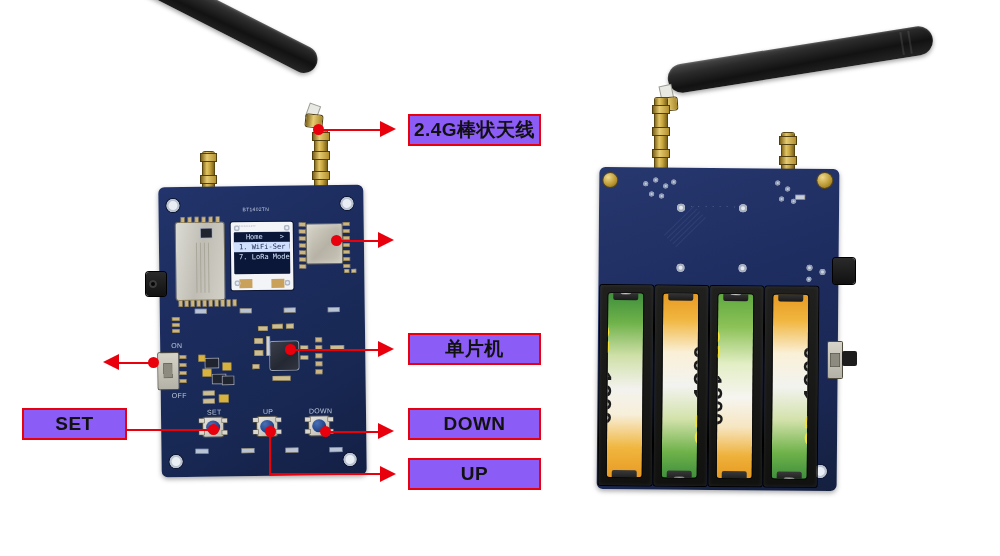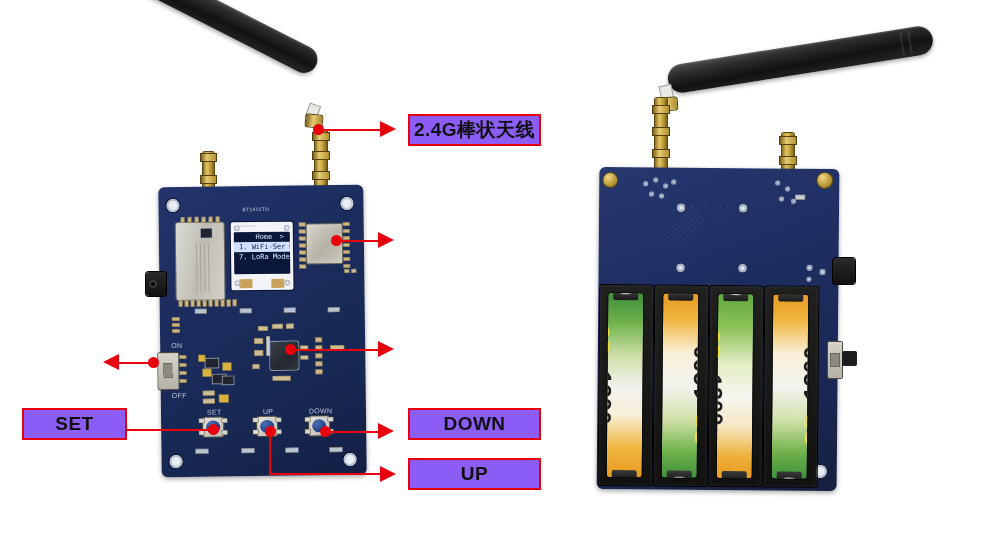--- a/index.html
+++ b/index.html
@@ -37,21 +37,21 @@
   
   .silk{position:absolute;color:#cfd8e8;font-size:6px;font-family:"Liberation Sans",sans-serif;
     letter-spacing:.3px;white-space:nowrap;opacity:.9;}
 
   
   .oled{position:absolute;background:#f2f4f8;border-radius:2px;box-shadow:0 0 0 1px #0c1430;}
   .oled-screen{position:absolute;left:3px;top:10px;right:3px;height:42px;background:#0b1738;
     border-radius:1px;overflow:hidden;}
   .oled-line{font-family:"DejaVu Sans Mono","Liberation Mono",monospace;font-size:7px;color:#d8e6ff;
     line-height:10px;padding-left:5px;white-space:nowrap;}
-  .oled-line.title{text-align:center;padding-left:4px;position:relative;}
+  .oled-line.title{text-align:left;padding-left:12px;position:relative;}
   .oled-line.title .chev{position:absolute;right:6px;top:0;}
   .oled-line.hl{background:#cfe0ff;color:#16224a;}
   .oled-tabs{position:absolute;left:8px;bottom:2px;right:8px;height:9px;}
   .oled-tab{position:absolute;width:13px;height:9px;background:#caa15a;}
 
   
   .shieldcan{position:absolute;background:linear-gradient(135deg,#d7d4c9,#b6b2a5 55%,#c9c5b8);
     box-shadow:0 0 0 1px #6a6657, inset 0 0 6px rgba(255,255,255,.35);border-radius:1px;}
   .wifimod{position:absolute;background:linear-gradient(100deg,#dcdbd4,#bfbdb3 50%,#d2d0c7);
     box-shadow:0 0 0 1px #6d6a5d;border-radius:2px;}
@@ -426,20 +426,23 @@
     <span>2.4G棒状天线</span>
   </div>
 
   <div class="dot" style="left:331px;top:235px;"></div>
   <div class="arrow-line" style="left:338px;top:240px;width:42px;"></div>
   <div class="arrow-head right" style="left:378px;top:232px;"></div>
 
   <div class="dot" style="left:285px;top:344px;"></div>
   <div class="arrow-line" style="left:292px;top:349px;width:88px;"></div>
   <div class="arrow-head right" style="left:378px;top:341px;"></div>
+  <div class="callout cn" style="left:408px;top:333px;width:133px;height:32px;">
+    <span>单片机</span>
+  </div>
 
   <div class="dot" style="left:320px;top:426px;"></div>
   <div class="arrow-line" style="left:327px;top:431px;width:53px;"></div>
   <div class="arrow-head right" style="left:378px;top:423px;"></div>
   <div class="callout en" style="left:408px;top:408px;width:133px;height:32px;">
     <span>DOWN</span>
   </div>
 
   <div class="dot" style="left:265px;top:426px;"></div>
   <div class="arrow-line" style="left:269px;top:431px;width:2px;height:44px;"></div>

